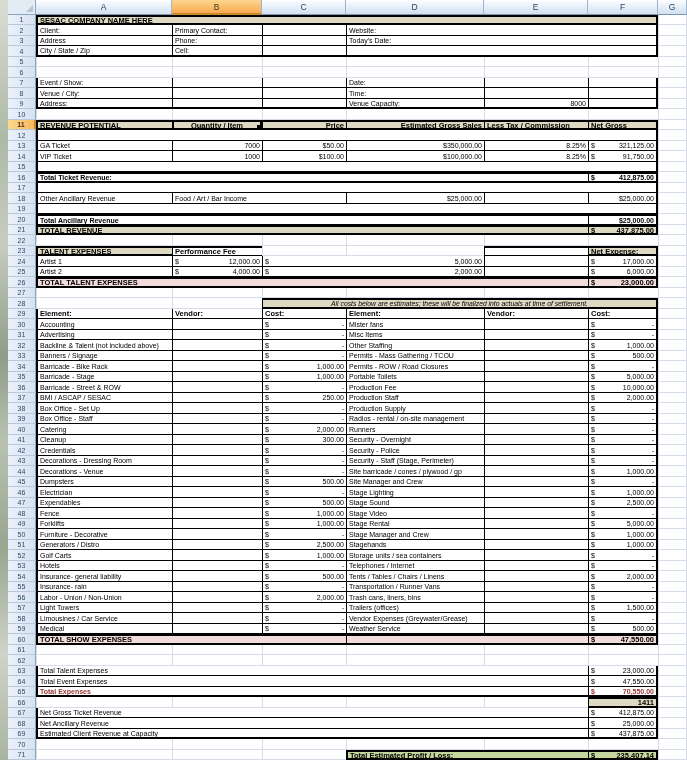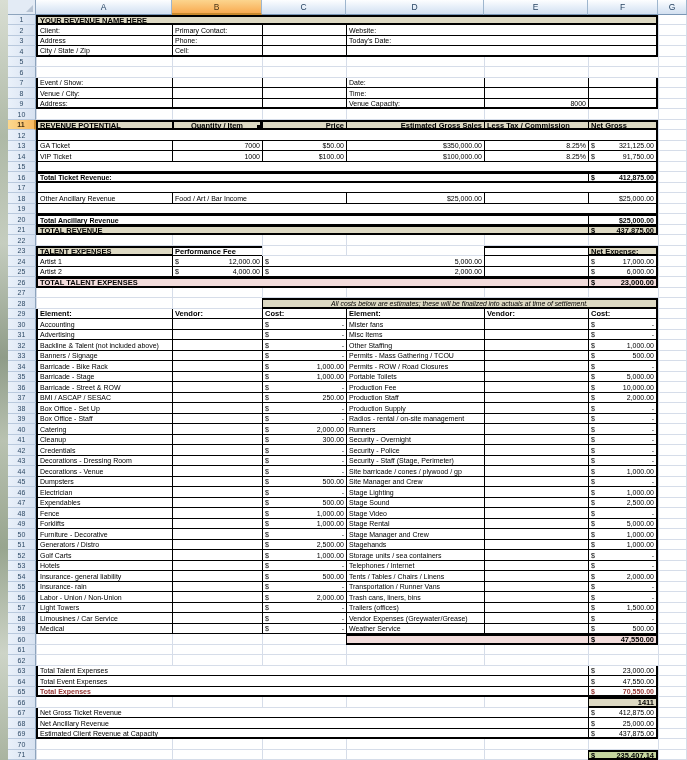--- a/index.html
+++ b/index.html
@@ -208,21 +208,21 @@
     <div class="row-hdr" style="top: 655px; height: 11px;">62</div>
     <div class="row-hdr" style="top: 666px; height: 10px;">63</div>
     <div class="row-hdr" style="top: 676px; height: 11px;">64</div>
     <div class="row-hdr" style="top: 687px; height: 10px;">65</div>
     <div class="row-hdr" style="top: 697px; height: 11px;">66</div>
     <div class="row-hdr" style="top: 708px; height: 10px;">67</div>
     <div class="row-hdr" style="top: 718px; height: 11px;">68</div>
     <div class="row-hdr" style="top: 729px; height: 10px;">69</div>
     <div class="row-hdr" style="top: 739px; height: 11px;">70</div>
     <div class="row-hdr" style="top: 750px; height: 10px;">71</div>
-    <div class="cell band el er" style="left: 36px; top: 15px; width: 622px; height: 10px;">YOUR REVENUE NAME HERE</div>
+    <div class="cell band el er" style="left: 36px; top: 15px; width: 622px; height: 10px;">SESAC COMPANY NAME HERE</div>
     <div class="cell el" style="left: 36px; top: 25px; width: 136px; height: 11px;">Client:</div>
     <div class="cell" style="left: 172px; top: 25px; width: 90px; height: 11px;">Primary Contact:</div>
     <div class="cell" style="left: 262px; top: 25px; width: 84px; height: 11px;"></div>
     <div class="cell er" style="left: 346px; top: 25px; width: 312px; height: 11px;">Website:</div>
     <div class="cell el" style="left: 36px; top: 36px; width: 136px; height: 10px;">Address</div>
     <div class="cell" style="left: 172px; top: 36px; width: 90px; height: 10px;">Phone:</div>
     <div class="cell" style="left: 262px; top: 36px; width: 84px; height: 10px;"></div>
     <div class="cell er" style="left: 346px; top: 36px; width: 312px; height: 10px;">Today's Date:</div>
     <div class="cell tb el" style="left: 36px; top: 46px; width: 136px; height: 11px;">City / State / Zip</div>
     <div class="cell tb" style="left: 172px; top: 46px; width: 90px; height: 11px;">Cell:</div>
@@ -688,20 +688,21 @@
     <div class="cell acct" style="left: 262px; top: 624px; width: 84px; height: 10px;">
       <span>$</span>
       <span class="amt">-</span>
     </div>
     <div class="cell" style="left: 346px; top: 624px; width: 138px; height: 10px;">Weather Service</div>
     <div class="cell" style="left: 484px; top: 624px; width: 104px; height: 10px;"></div>
     <div class="cell acct er" style="left: 588px; top: 624px; width: 70px; height: 10px;">
       <span>$</span>
       <span class="amt">500.00</span>
     </div>
+    <div class="cell band pink el" style="left: 36px; top: 634px; width: 310px; height: 11px;">TOTAL SHOW EXPENSES</div>
     <div class="cell band pink" style="left: 346px; top: 634px; width: 242px; height: 11px;"></div>
     <div class="cell band pink acct er" style="left: 588px; top: 634px; width: 70px; height: 11px;">
       <span>$</span>
       <span class="amt">47,550.00</span>
     </div>
     <div class="cell el" style="left: 36px; top: 666px; width: 552px; height: 10px;">Total Talent Expenses</div>
     <div class="cell acct er" style="left: 588px; top: 666px; width: 70px; height: 10px;">
       <span>$</span>
       <span class="amt">23,000.00</span>
     </div>
@@ -724,17 +725,18 @@
     <div class="cell el" style="left: 36px; top: 718px; width: 552px; height: 11px;">Net Ancillary Revenue</div>
     <div class="cell acct er" style="left: 588px; top: 718px; width: 70px; height: 11px;">
       <span>$</span>
       <span class="amt">25,000.00</span>
     </div>
     <div class="cell tb el" style="left: 36px; top: 729px; width: 552px; height: 10px;">Estimated Client Revenue at Capacity</div>
     <div class="cell acct tb er" style="left: 588px; top: 729px; width: 70px; height: 10px;">
       <span>$</span>
       <span class="amt">437,875.00</span>
     </div>
+    <div class="cell band green el" style="left: 346px; top: 750px; width: 242px; height: 10px;">Total Estimated Profit / Loss:</div>
     <div class="cell band green acct er" style="left: 588px; top: 750px; width: 70px; height: 10px;">
       <span>$</span>
       <span class="amt">235,407.14</span>
     </div>
   </div>
 
 </body></html>

